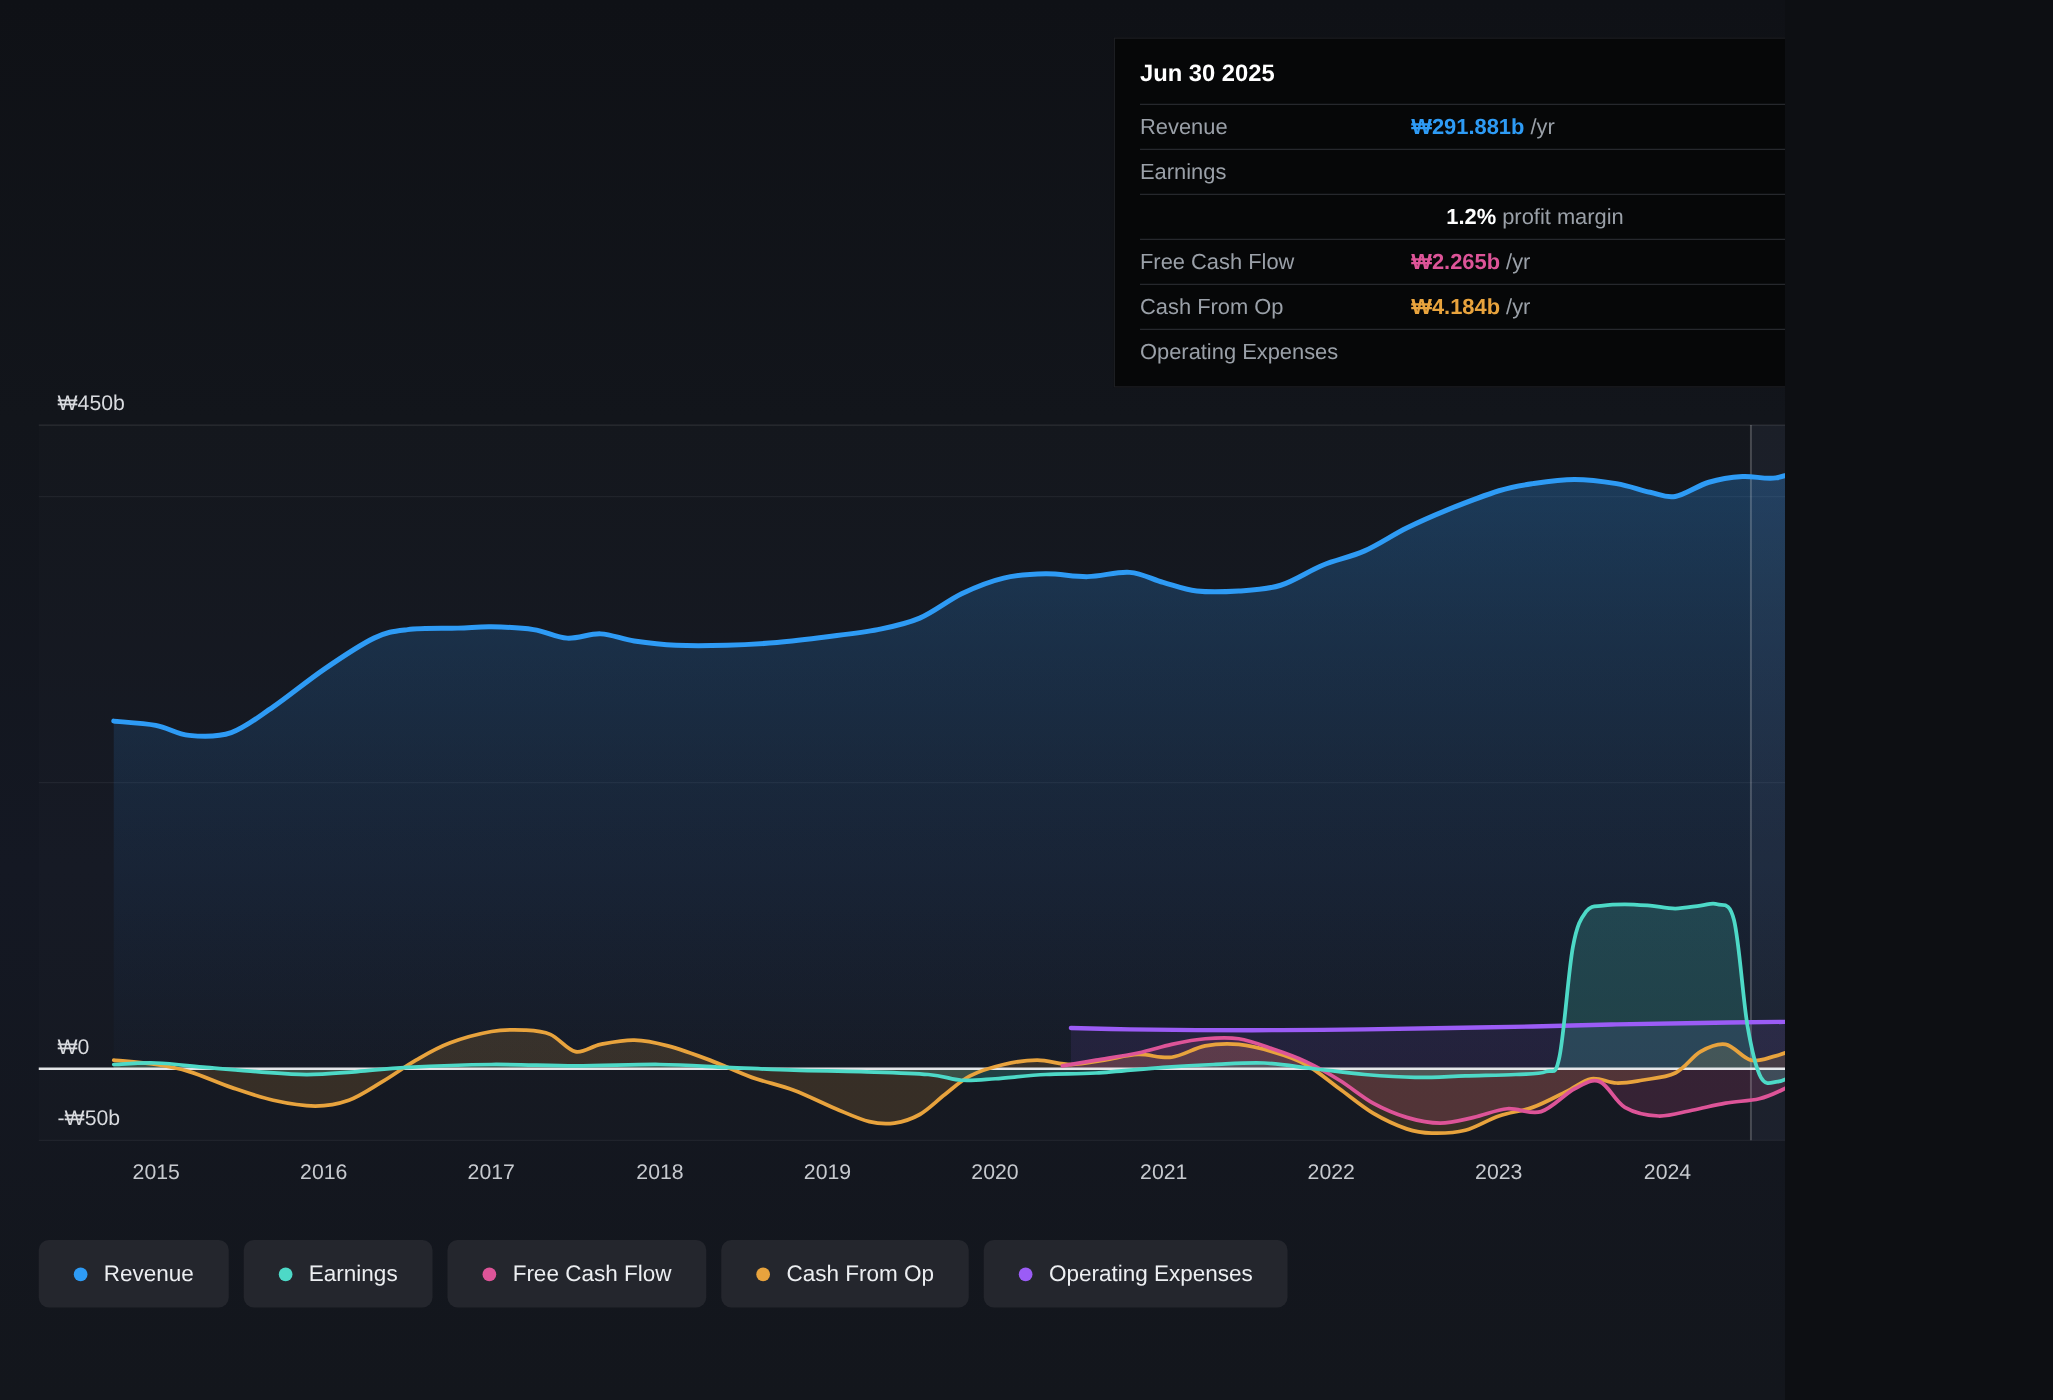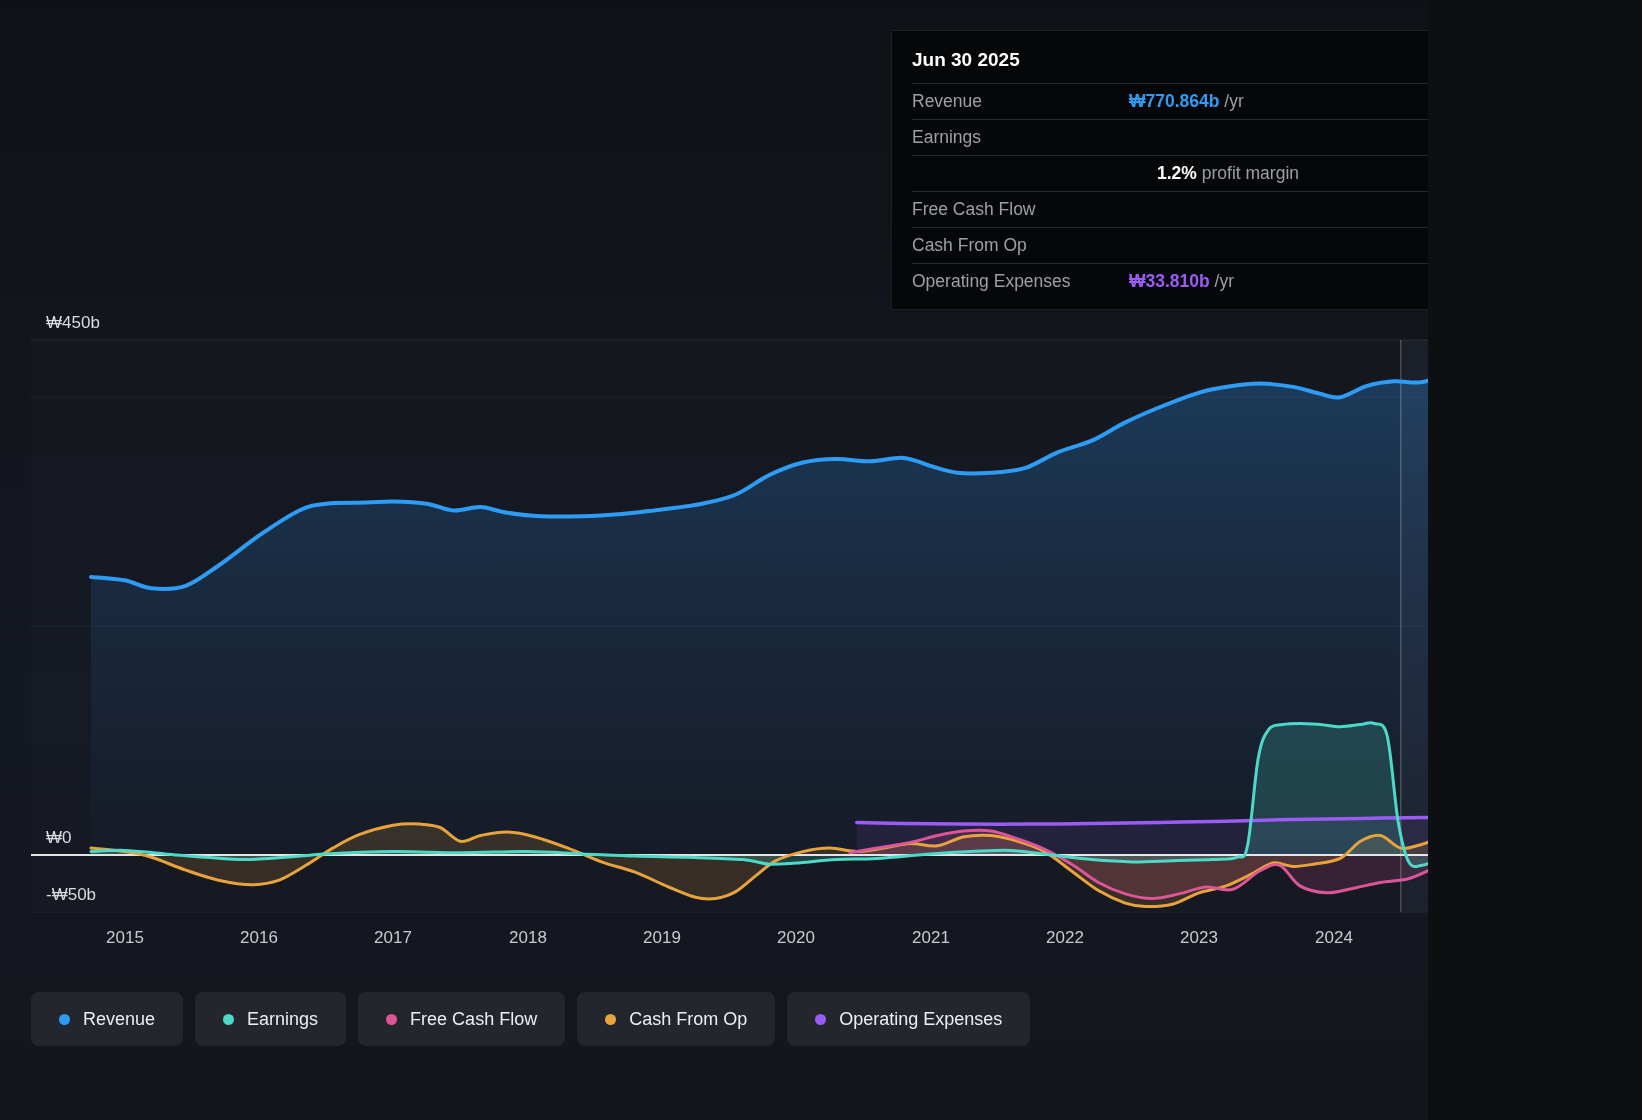--- a/index.html
+++ b/index.html
@@ -63,38 +63,39 @@
       <circle cx="1535.0" cy="849.3" r="6.5" fill="#4dd9c7" stroke="#ffffff" stroke-width="2.5"></circle>
       <circle cx="1535.0" cy="850.2" r="6.5" fill="#e8a33d" stroke="#ffffff" stroke-width="2.5"></circle>
       <circle cx="1535.0" cy="354.9" r="7.5" fill="#2e9bf5" stroke="#ffffff" stroke-width="2.5"></circle>
     </svg>
 
   <div class="tooltip">
     <div class="tt-title">Jun 30 2025</div>
     <div id="tt-rows">
         <div class="tt-row">
           <span class="tt-label">Revenue</span>
-          <span><span class="tt-value" style="color: rgb(46, 155, 245);">₩770.864b</span><span class="tt-suffix"> /yr</span></span>
+          <span><span class="tt-value" style="color: rgb(46, 155, 245);">₩291.881b</span><span class="tt-suffix"> /yr</span></span>
         </div>
         <div class="tt-row">
           <span class="tt-label">Earnings</span>
         </div>
         <div class="tt-row">
           <span class="tt-label"></span>
           <span><span class="tt-value" style="color: rgb(255, 255, 255); margin-left: 28px;">1.2%</span><span class="tt-suffix"> profit margin</span></span>
         </div>
         <div class="tt-row">
           <span class="tt-label">Free Cash Flow</span>
+          <span><span class="tt-value" style="color: rgb(221, 84, 152);">₩2.265b</span><span class="tt-suffix"> /yr</span></span>
         </div>
         <div class="tt-row">
           <span class="tt-label">Cash From Op</span>
+          <span><span class="tt-value" style="color: rgb(232, 163, 61);">₩4.184b</span><span class="tt-suffix"> /yr</span></span>
         </div>
         <div class="tt-row">
           <span class="tt-label">Operating Expenses</span>
-          <span><span class="tt-value" style="color: rgb(155, 92, 246);">₩33.810b</span><span class="tt-suffix"> /yr</span></span>
         </div>
       </div>
   </div>
 
   <div id="y-labels">
       <div class="axis-y" style="top: 313px;">₩450b</div>
       <div class="axis-y" style="top: 828px;">₩0</div>
       <div class="axis-y" style="top: 885px;">-₩50b</div>
     </div>
   <div id="x-labels">

